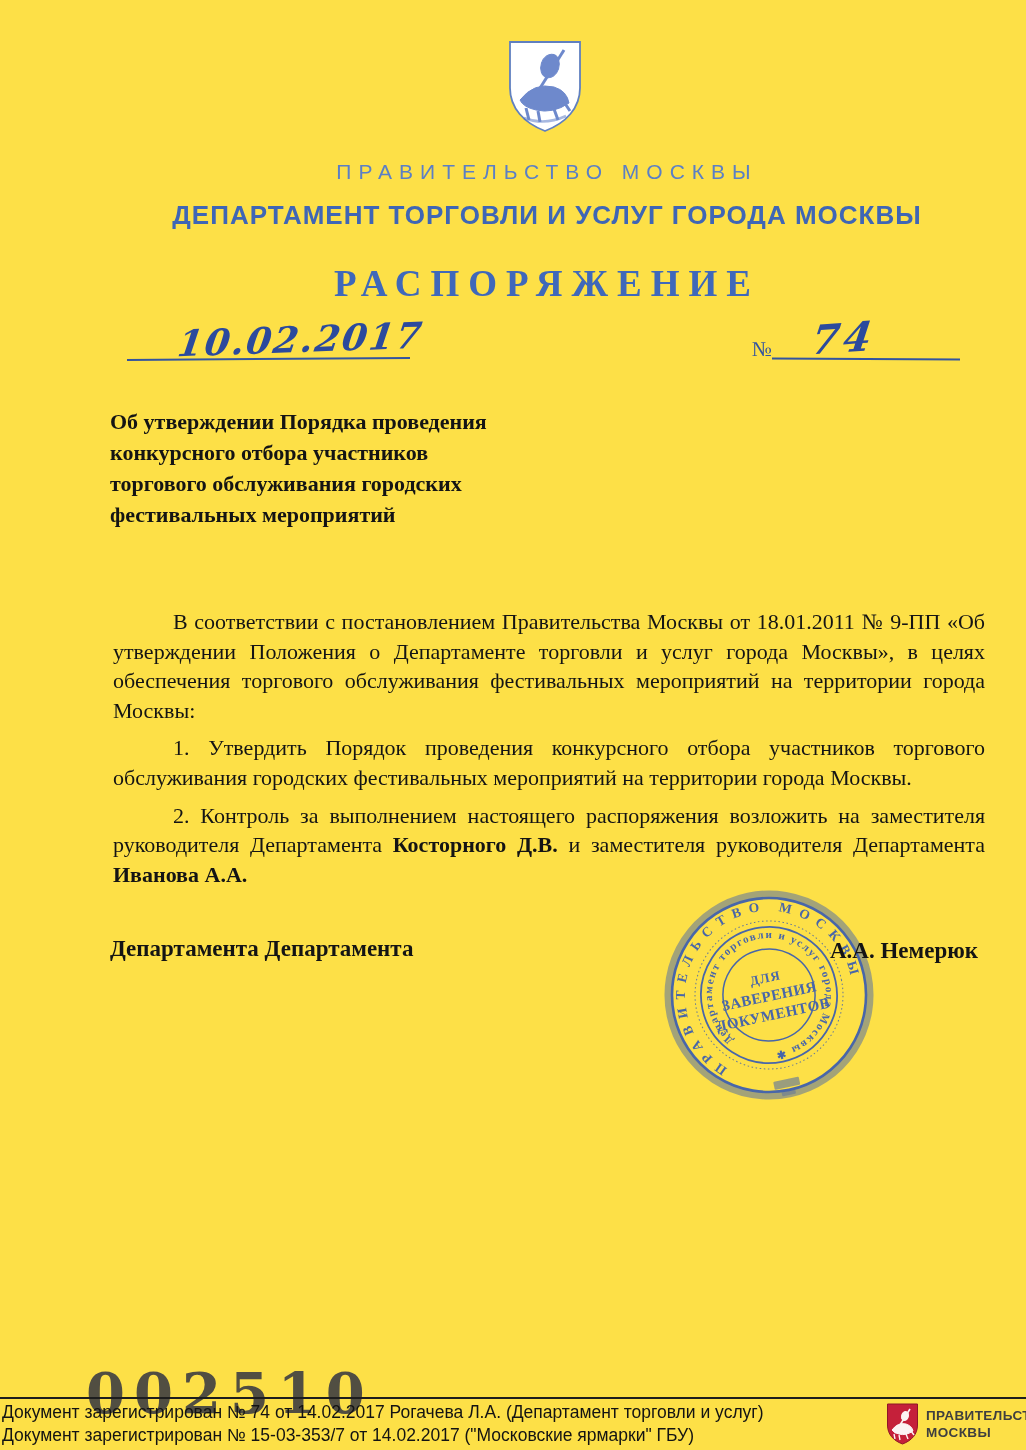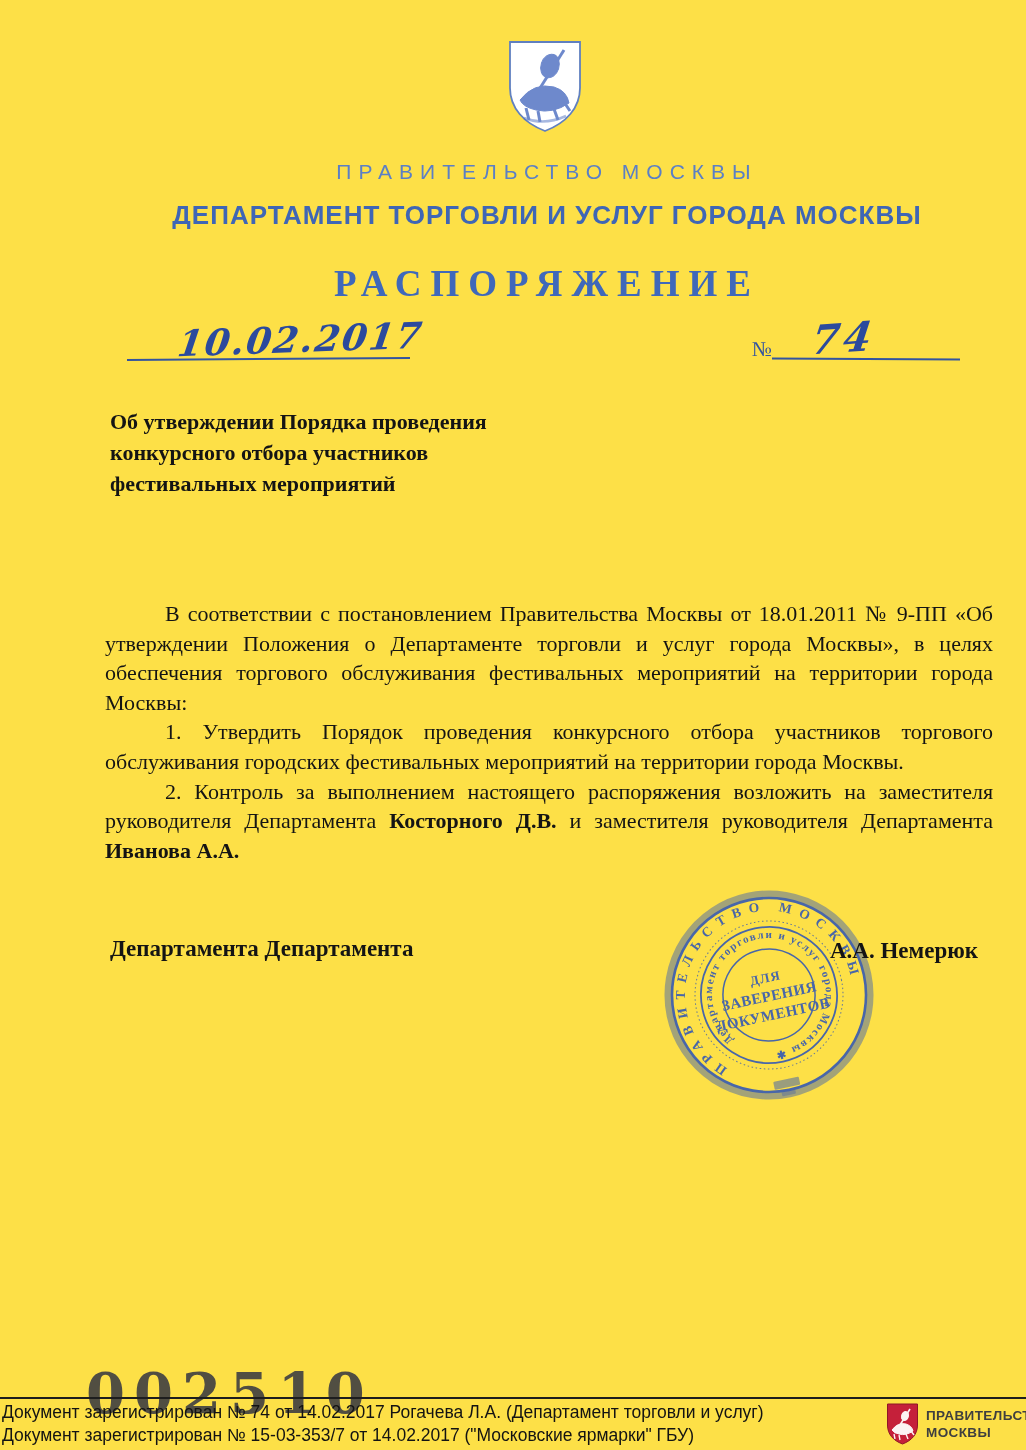--- a/index.html
+++ b/index.html
@@ -42,21 +42,21 @@
   
   .subject{
     position:absolute; left:110px; top:406px; width:470px;
     font-size:22px; font-weight:bold; line-height:31px;
   }
   
   .docbody{
     position:absolute; left:105px; top:599px; width:888px;
     font-size:22px; line-height:29.6px; text-align:justify;
   }
-  .docbody p{margin:0; text-indent:60px;}
+  .docbody p{margin:8px; text-indent:60px;}
   .b{font-weight:bold;}
   
   .sig-title{position:absolute; left:110px; top:936px; font-size:23px; font-weight:bold;}
   .sig-name{position:absolute; left:830px; top:938px; font-size:23px; font-weight:600; z-index:5;}
   
   .stamp{position:absolute; left:636px; top:862px; width:266px; height:266px; opacity:.93; z-index:4;}
   .stamp .ln{fill:none; stroke:var(--stamp-blue,#3b5db1);}
   .stamp text{fill:var(--stamp-blue,#3b5db1); font-family:"Liberation Serif", serif;}
   .stamp .ring-outer-txt{font-size:13.5px; font-weight:bold; letter-spacing:7.5px;}
   .stamp .ring-mid-txt{font-size:11px; font-weight:bold; letter-spacing:1.6px;}
@@ -103,20 +103,21 @@
 
   <div class="hand date-hand">10.02.2017</div>
   <div class="date-line"></div>
   <div class="num-label">№</div>
   <div class="hand num-hand">74</div>
   <div class="num-line"></div>
 
   <div class="subject">
     <div>Об утверждении Порядка проведения</div>
     <div>конкурсного отбора  участников</div>
+    <div>торгового обслуживания городских</div>
     <div>фестивальных мероприятий</div>
   </div>
 
   <div class="docbody">
     <p>В соответствии с постановлением Правительства Москвы от 18.01.2011 № 9-ПП «Об утверждении Положения о Департаменте торговли и услуг города Москвы», в целях обеспечения торгового обслуживания фестивальных мероприятий на территории города Москвы:</p>
     <p>1. Утвердить Порядок проведения конкурсного отбора участников торгового обслуживания городских фестивальных мероприятий на территории города Москвы.</p>
     <p><span>2. Контроль за выполнением настоящего распоряжения возложить на заместителя руководителя Департамента </span><span class="b">Косторного Д.В.</span><span> и заместителя руководителя Департамента </span><span class="b">Иванова А.А.</span></p>
   </div>
 
   <div class="sig-title">Департамента Департамента</div>

